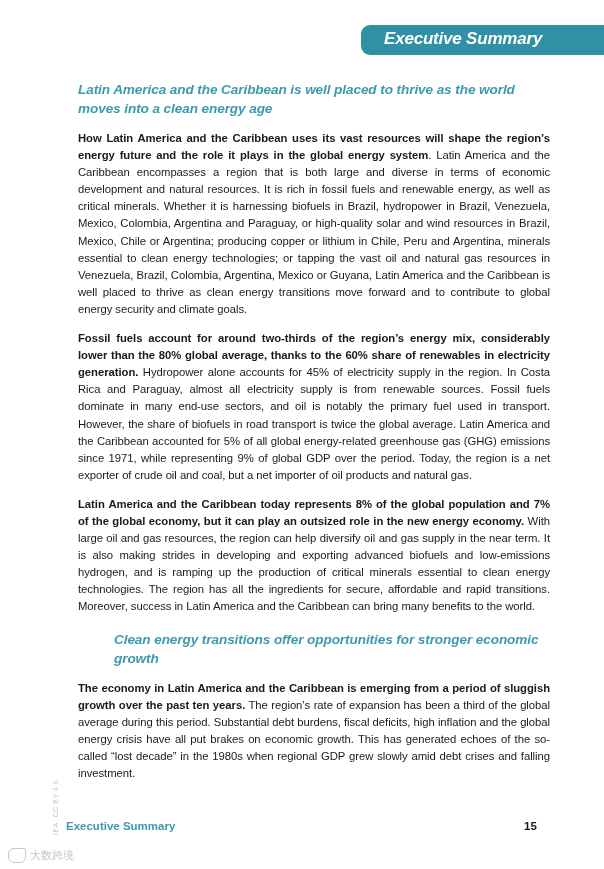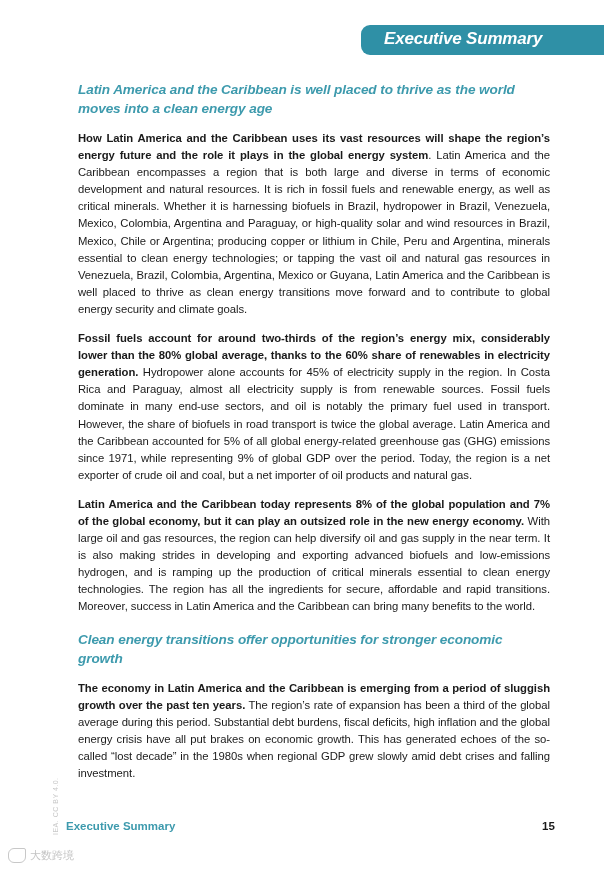--- a/index.html
+++ b/index.html
@@ -6,27 +6,27 @@
   body { width: 604px; height: 869px; position: relative; overflow: hidden;
          font-family: "Liberation Sans", "DejaVu Sans", sans-serif; color: #1a1a1a; }
   .header-tab { position: absolute; left: 361px; top: 25px; width: 243px; height: 30px;
                 background: #2f90a6; border-radius: 9px 0 0 9px; }
   .header-tab span { position: absolute; left: 23px; top: 4px; color: #ffffff;
                 font-size: 17px; font-style: italic; font-weight: bold; letter-spacing: -0.2px; }
   .content { position: absolute; left: 78px; top: 80px; width: 472px; }
   h2 { margin: 0; color: #3d9aad; font-size: 13.6px; font-style: italic; font-weight: bold;
        line-height: 19px; letter-spacing: -0.1px; }
   h2.h1 { margin-bottom: 8px; }
-  h2.h2 { margin-top: 14px; margin-bottom: 9px; }
+  h2.h2 { margin-top: 14px; margin-bottom: 9px; margin-left: 36px; }
   p { margin: 12px 0 9px 0; font-size: 11.3px; line-height: 17.1px; text-align: justify;
       letter-spacing: -0.05px; }
   p b { font-weight: bold; }
   .footer-title { position: absolute; left: 66px; top: 820px; color: #3d9aad;
                   font-size: 11.5px; font-weight: bold; }
-  .page-num { position: absolute; left: 542px; top: 820px; color: #1a1a1a;
+  .page-num { position: absolute; left: 524px; top: 820px; color: #1a1a1a;
               font-size: 11.5px; font-weight: bold; }
   .license { position: absolute; left: 52px; top: 835px; transform-origin: 0 0;
              transform: rotate(-90deg); font-size: 7px; color: #c8c8c8; letter-spacing: 0.5px;
              white-space: nowrap; }
   .watermark { position: absolute; left: 8px; top: 848px; font-size: 11px; color: #c4c4c4;
                display: flex; align-items: flex-end; gap: 4px; }
   .wm-logo { width: 16px; height: 13px; border: 1.5px solid #c8c8c8; border-radius: 6px 2px 6px 6px; }
 </style>
 </head>
 <body>

